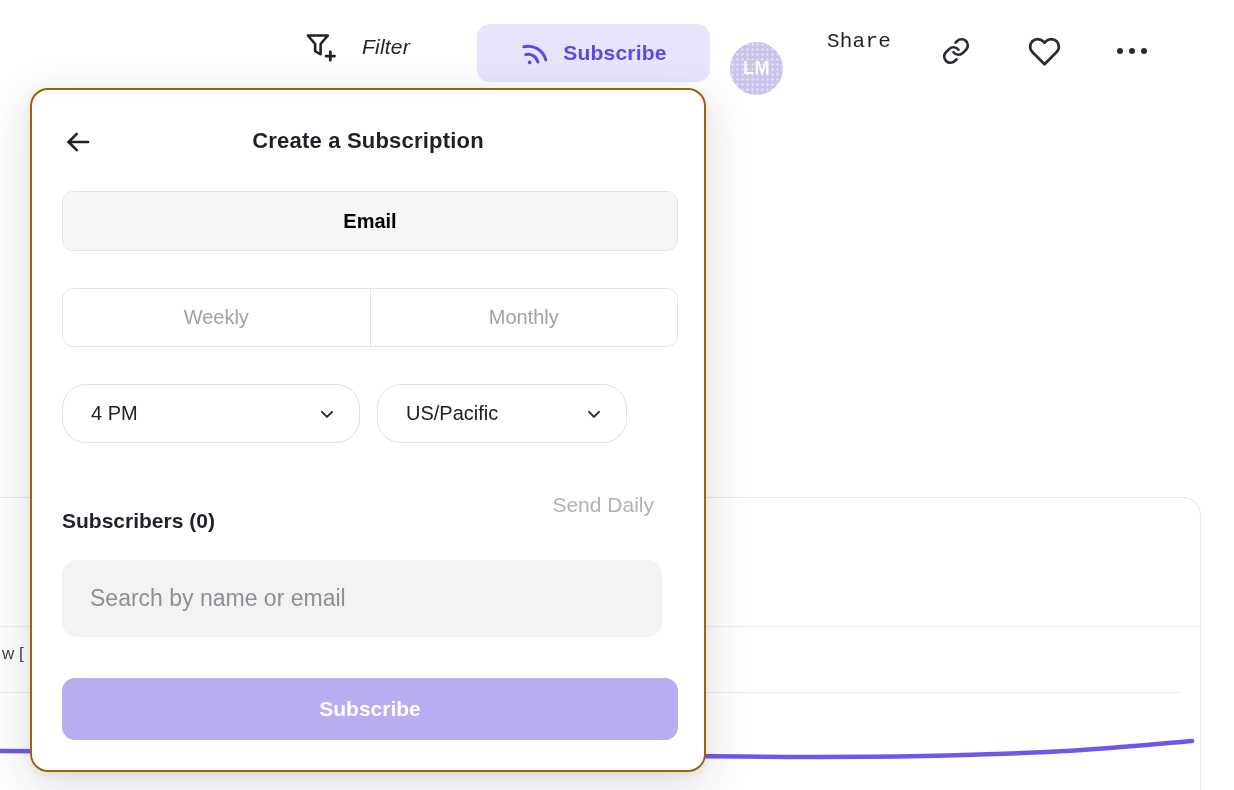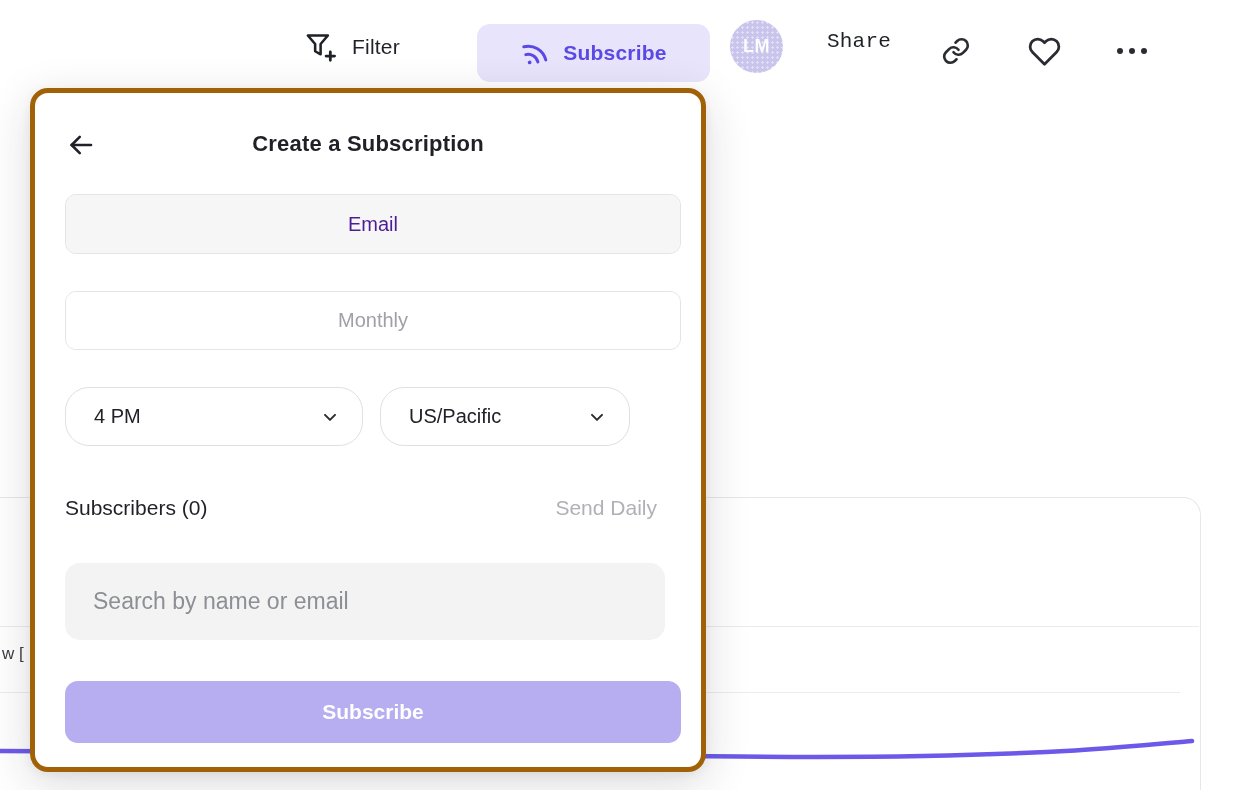--- a/index.html
+++ b/index.html
@@ -12,29 +12,29 @@
     color: #1f2127;
   }
 
   
   .toolbar {
     position: absolute; left: 0; top: 0; width: 1234px; height: 106px;
   }
   .toolbar .item { position: absolute; display: flex; align-items: center; cursor: pointer; }
   .tb-label { font-size: 21px; font-weight: 500; color: #1f2127; letter-spacing: .2px; }
 
-  .filter-group { left: 303px; top: 30px; gap: 15px; }
+  .filter-group { left: 303px; top: 30px; gap: 25px; font-style: italic; }
   .subscribe-pill {
     left: 477px; top: 24px; width: 233px; height: 58px;
     background: #e7e4fb; border-radius: 13px;
     display: flex; align-items: center; justify-content: center; gap: 13px;
   }
   .subscribe-pill .tb-label { color: #5b49e4; font-weight: 600; }
   .avatar {
-    left: 730px; top: 20px; width: 53px; height: 53px; border-radius: 50%;
+    left: 730px; top: 42px; width: 53px; height: 53px; border-radius: 50%;
     background-color: #c8c4ec;
     background-image: radial-gradient(rgba(255,255,255,.45) 1px, transparent 1.2px);
     background-size: 5px 5px;
     display: flex; align-items: center; justify-content: center;
   }
   .avatar span { color: rgba(255,255,255,.92); font-size: 18px; font-weight: 700; letter-spacing: .5px; }
   .share-group { left: 827px; top: 30px; font-family: Liberation Mono, monospace; }
   .icon-btn { justify-content: center; }
   .link-btn  { left: 936px; top: 28px; width: 40px; height: 46px; }
   .heart-btn { left: 1023px; top: 28px; width: 42px; height: 46px; }
@@ -52,21 +52,21 @@
   .grid-2 { top: 692px; width: 1180px; }
   .bg-clipped-text {
     position: absolute; left: 2px; top: 644px; font-size: 17px; color: #3c3f43;
   }
   .bg-line-svg { position: absolute; left: 0; top: 735px; }
 
   
   .modal {
     position: absolute; left: 30px; top: 88px; width: 676px; height: 684px;
     background: #ffffff; border-radius: 18px;
-    border: 5px solid #a16207;
+    border: 2px solid #a16207;
     box-shadow: 0 12px 45px rgba(30,30,40,.16), 0 2px 10px rgba(30,30,40,.06);
     z-index: 5;
   }
   .modal-header { position: absolute; left: 0; top: 36px; width: 100%; height: 32px; }
   .back-btn {
     position: absolute; left: 30px; top: 0; width: 32px; height: 32px;
     display: flex; align-items: center; justify-content: center; cursor: pointer;
   }
   .modal-title {
     position: absolute; left: 0; right: 0; top: 2px; text-align: center;
@@ -80,35 +80,35 @@
   }
   .seg-channel { top: 101px; height: 60px; }
   .seg-freq    { top: 198px; height: 59px; }
   .seg {
     flex: 1; display: flex; align-items: center; justify-content: center;
     font-size: 20px; color: #a0a1a7; cursor: pointer; background: #ffffff;
     border-right: 1px solid #e4e4e7;
   }
   .seg:last-child { border-right: none; }
   .seg.selected {
-    background: #f6f6f7; color: #4c1d95; font-weight: 400; border-radius: 10px 0 0 10px;
+    background: #f6f6f7; color: #000000; font-weight: 700; border-radius: 10px 0 0 10px;
   }
 
   .select-box {
     position: absolute; top: 294px; height: 59px;
     border: 1px solid #dee0e4; border-radius: 24px; background: #fff;
     display: flex; align-items: center; justify-content: space-between;
     padding: 0 22px 0 28px; cursor: pointer;
   }
   .select-time { left: 30px; width: 298px; }
   .select-tz   { left: 345px; width: 250px; }
   .select-box .value { font-size: 20px; font-weight: 500; color: #212227; }
 
   .subs-row { position: absolute; left: 30px; top: 403px; width: 616px; height: 30px; }
-  .subs-label { position: absolute; left: 0; top: 0; font-size: 21px; font-weight: 400; color: #1f2127; text-align: right; }
+  .subs-label { position: absolute; left: 0; top: 16px; font-size: 21px; font-weight: 700; color: #1f2127; text-align: right; }
   .send-test  { position: absolute; right: 24px; top: 0; font-size: 21px; color: #b0b1b6; cursor: pointer; }
 
   .search-input {
     position: absolute; left: 30px; top: 470px; width: 600px; height: 77px;
     background: #f3f3f4; border: none; border-radius: 15px;
     padding: 0 28px; font-size: 23px; color: #1f2127; outline: none;
     font-family: "Liberation Sans", sans-serif;
   }
   .search-input::placeholder { color: #8d8f94; }
 
@@ -206,20 +206,23 @@
   </div>
 
   <div class="seg-control seg-channel">
     <div class="seg selected">
       <span>Email</span>
     </div>
   </div>
 
   <div class="seg-control seg-freq">
     <div class="seg">
+      <span>Weekly</span>
+    </div>
+    <div class="seg">
       <span>Monthly</span>
     </div>
   </div>
 
   <div class="select-box select-time">
     <span class="value">4 PM</span>
     <span>
       <svg width="20" height="20" viewBox="0 0 24 24" fill="none" stroke="#2a2c31" stroke-width="2.4" stroke-linecap="round" stroke-linejoin="round">
         <path d="M6 9.5 L12 15.5 L18 9.5"></path>
       </svg>

